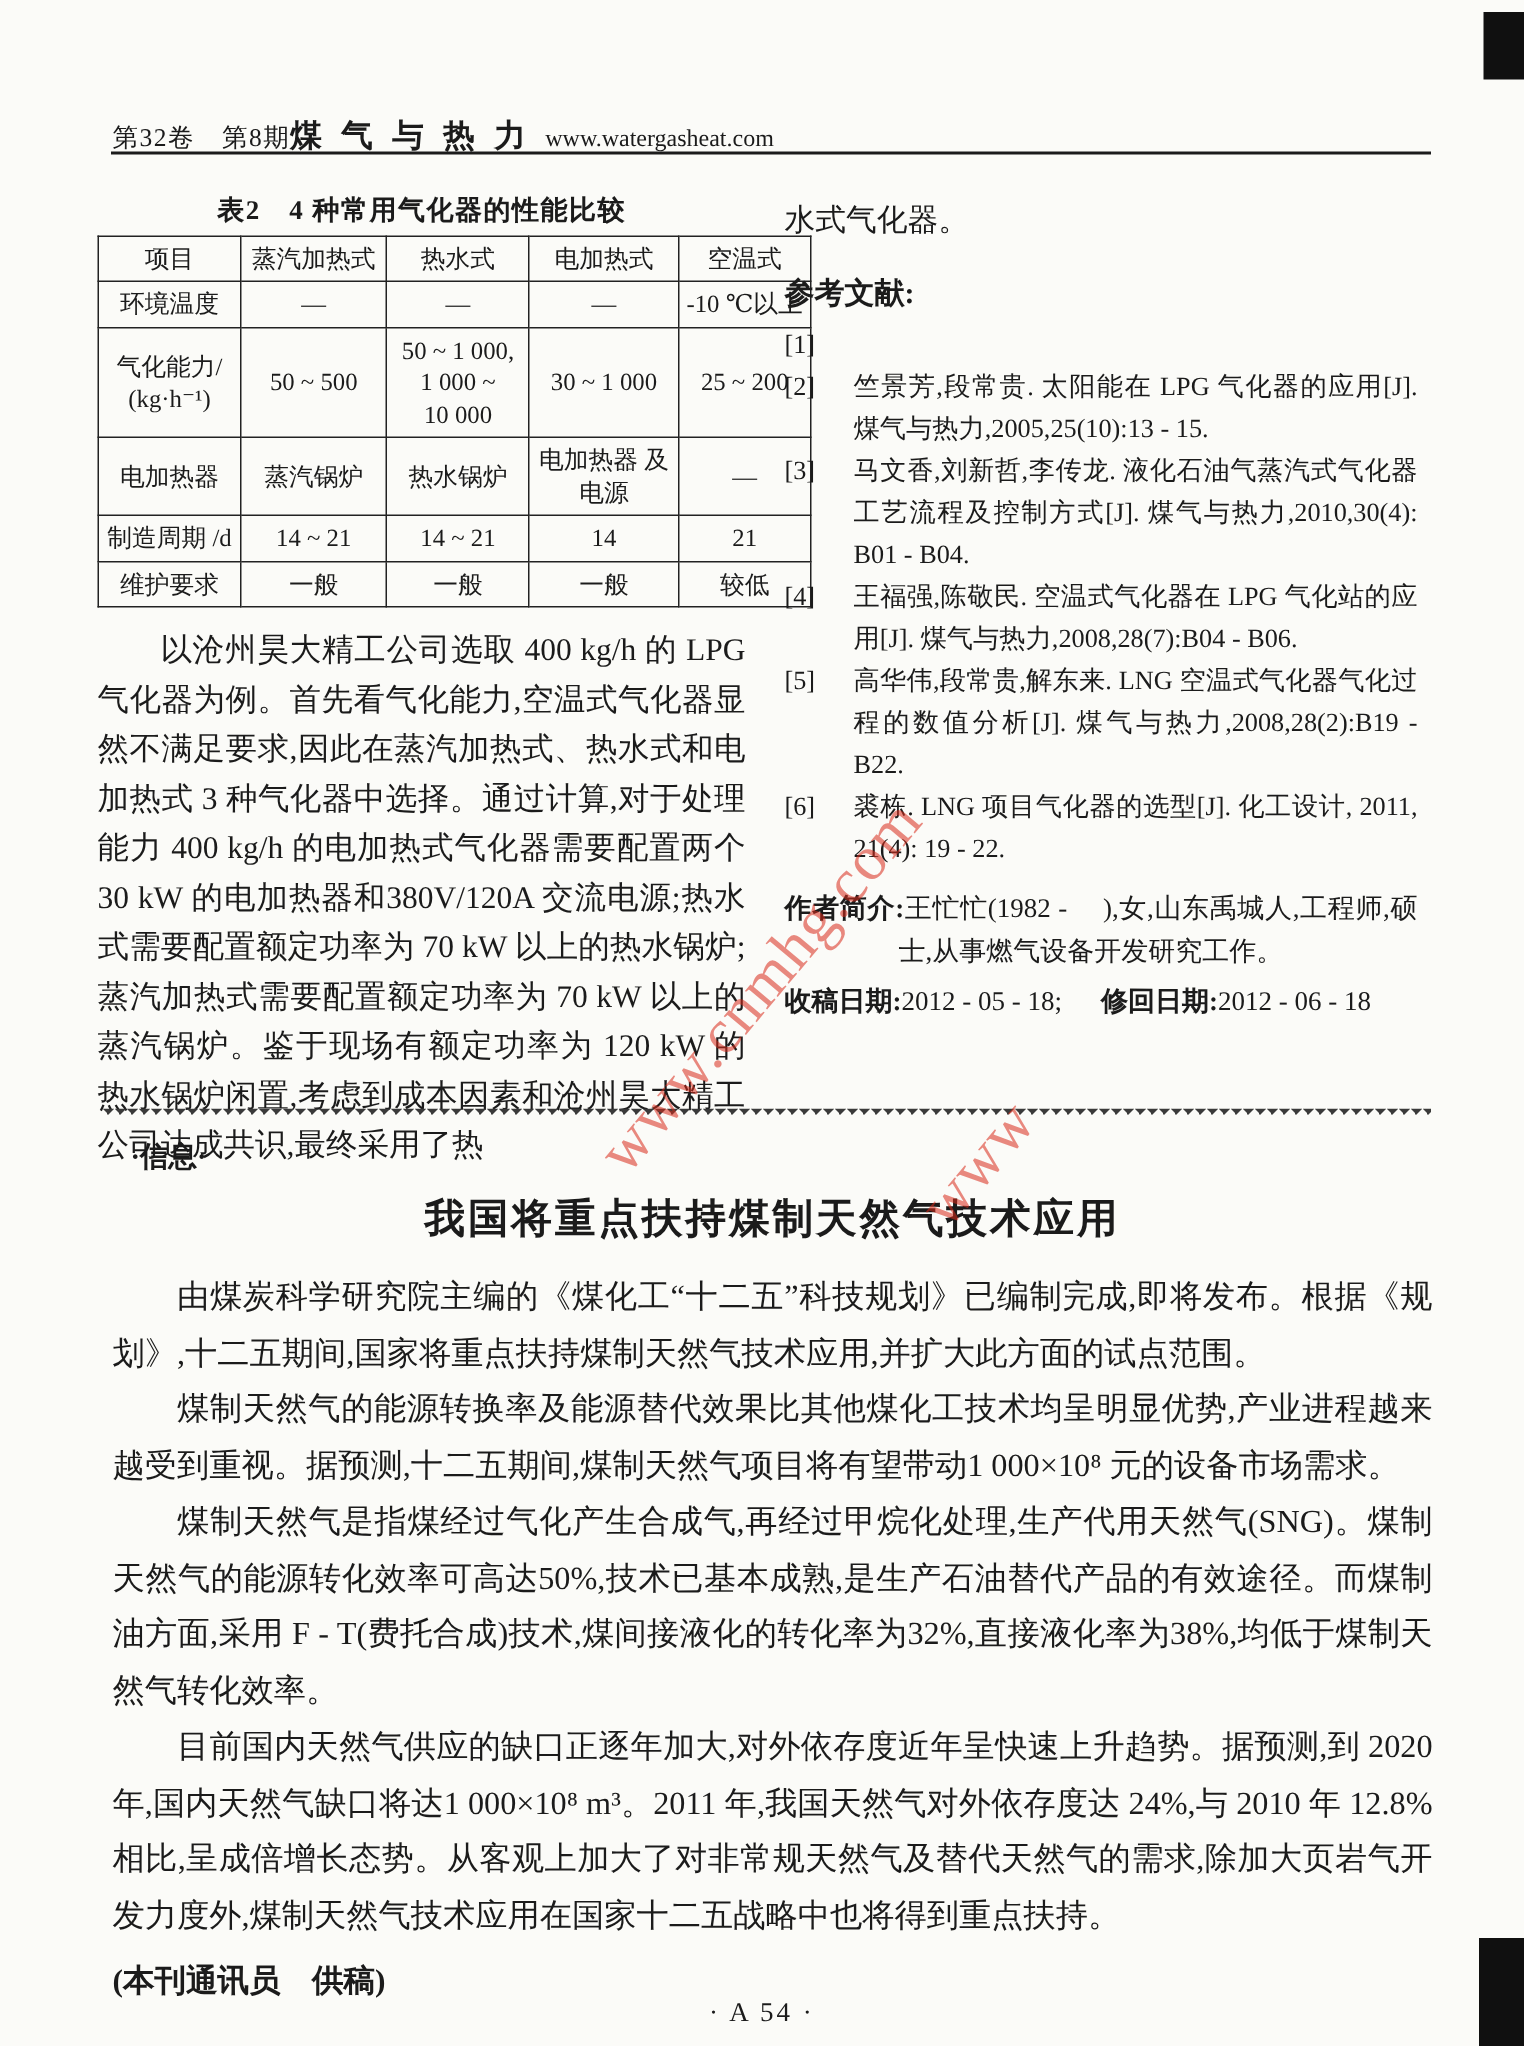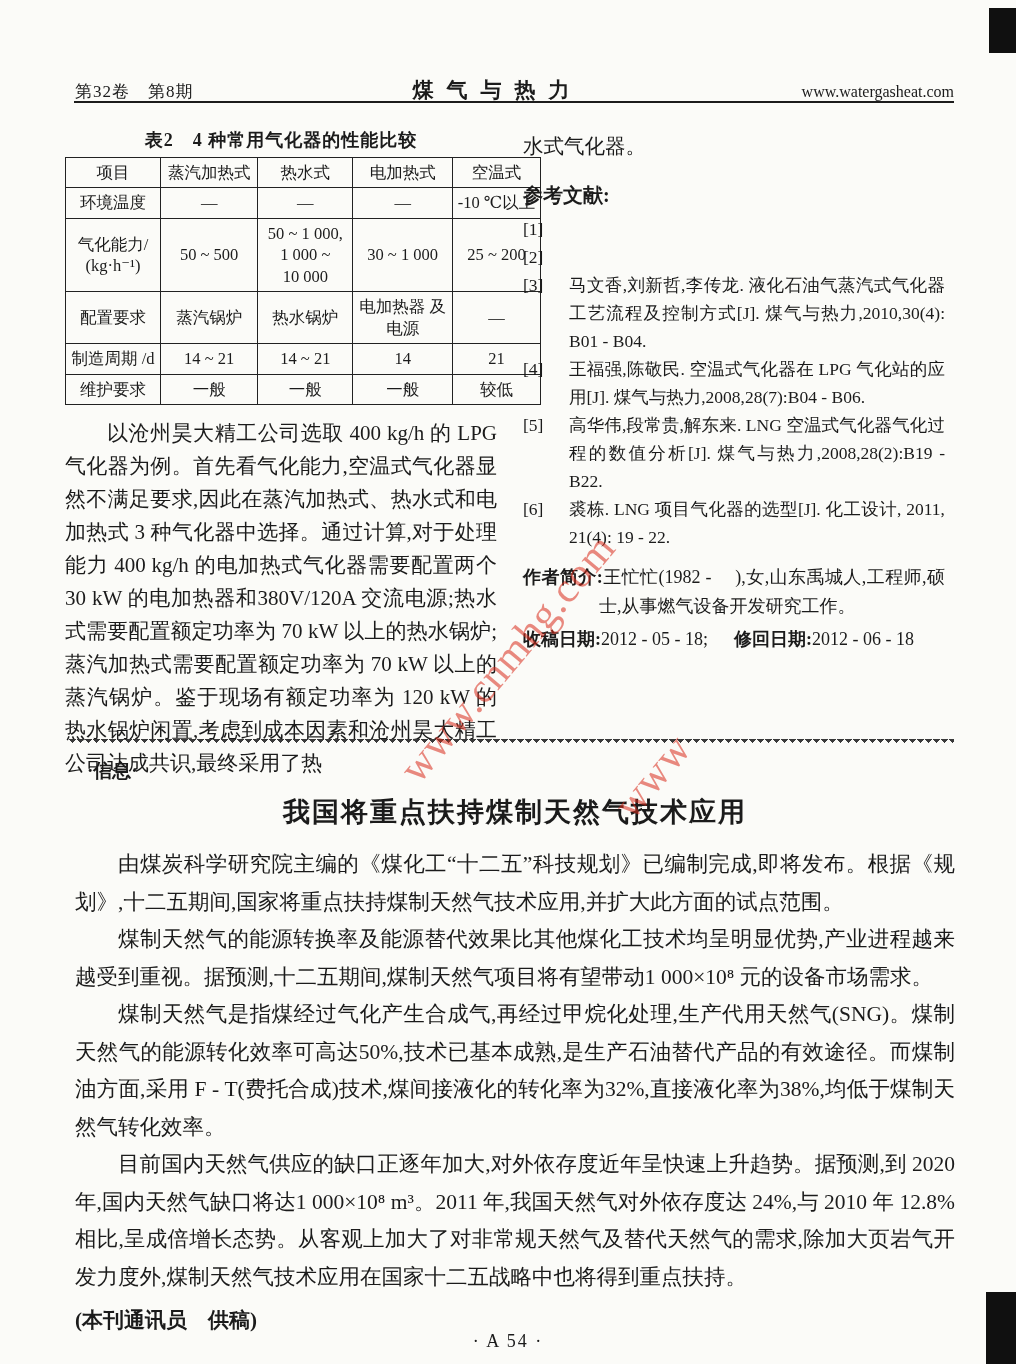--- a/index.html
+++ b/index.html
@@ -6,21 +6,21 @@
   body{
     width:1016px;height:1364px;position:relative;background:#fbfbf8;
     font-family:"Liberation Serif","DejaVu Serif",serif;color:#1b1b1b;
     overflow:hidden;
   }
   .bold{font-weight:bold;}
   
   .corner-tr{position:absolute;right:0;top:8px;width:27px;height:45px;background:#101010;}
   .corner-br{position:absolute;right:0;bottom:0;width:30px;height:72px;background:#101010;}
   
-  #header{position:absolute;top:76px;left:75px;width:879px;display:flex;justify-content:space-between;align-items:baseline;}
+  #header{position:absolute;top:76px;left:75px;width:879px;display:flex;align-items:baseline;}
   .hdr-issue{font-size:17px;letter-spacing:1px;}
   .hdr-journal{font-size:21px;font-weight:bold;letter-spacing:13px;}
   .hdr-url{font-size:16px;}
   #rule{position:absolute;top:101px;left:74px;width:880px;height:2px;background:#1c1c1c;}
   
   #cols{position:absolute;top:116px;left:65px;width:880px;display:flex;gap:26px;}
   .col-left{width:432px;}
   .col-right{flex:1;}
   .tbl-caption{font-size:18px;font-weight:bold;text-align:center;margin:12px 0 5px 0;letter-spacing:1px;}
   table{border-collapse:collapse;margin:0 auto;width:476px;}
@@ -95,21 +95,21 @@
         <td>-10 ℃以上</td>
       </tr>
       <tr>
         <td>气化能力/ (kg·h⁻¹)</td>
         <td>50&nbsp;~&nbsp;500</td>
         <td>50&nbsp;~&nbsp;1&nbsp;000, 1&nbsp;000&nbsp;~ 10&nbsp;000</td>
         <td>30&nbsp;~&nbsp;1&nbsp;000</td>
         <td>25&nbsp;~&nbsp;200</td>
       </tr>
       <tr>
-        <td>配置要求</td>
+        <td>电加热器</td>
         <td>蒸汽锅炉</td>
         <td>热水锅炉</td>
         <td>电加热器 及电源</td>
         <td>—</td>
       </tr>
       <tr>
         <td>制造周期 /d</td>
         <td>14&nbsp;~&nbsp;21</td>
         <td>14&nbsp;~&nbsp;21</td>
         <td>14</td>
@@ -129,20 +129,21 @@
 
   <div class="col-right">
     <p class="lead-line">水式气化器。</p>
     <div class="refs-head">参考文献:</div>
 
     <div class="ref">
       <span class="ref-num">[1]</span>
     </div>
     <div class="ref">
       <span class="ref-num">[2]</span>
+      <span class="ref-text">竺景芳,段常贵. 太阳能在 LPG 气化器的应用[J]. 煤气与热力,2005,25(10):13 - 15.</span>
     </div>
     <div class="ref">
       <span class="ref-num">[3]</span>
       <span class="ref-text">马文香,刘新哲,李传龙. 液化石油气蒸汽式气化器工艺流程及控制方式[J]. 煤气与热力,2010,30(4): B01 - B04.</span>
     </div>
     <div class="ref">
       <span class="ref-num">[4]</span>
       <span class="ref-text">王福强,陈敬民. 空温式气化器在 LPG 气化站的应用[J]. 煤气与热力,2008,28(7):B04 - B06.</span>
     </div>
     <div class="ref">

